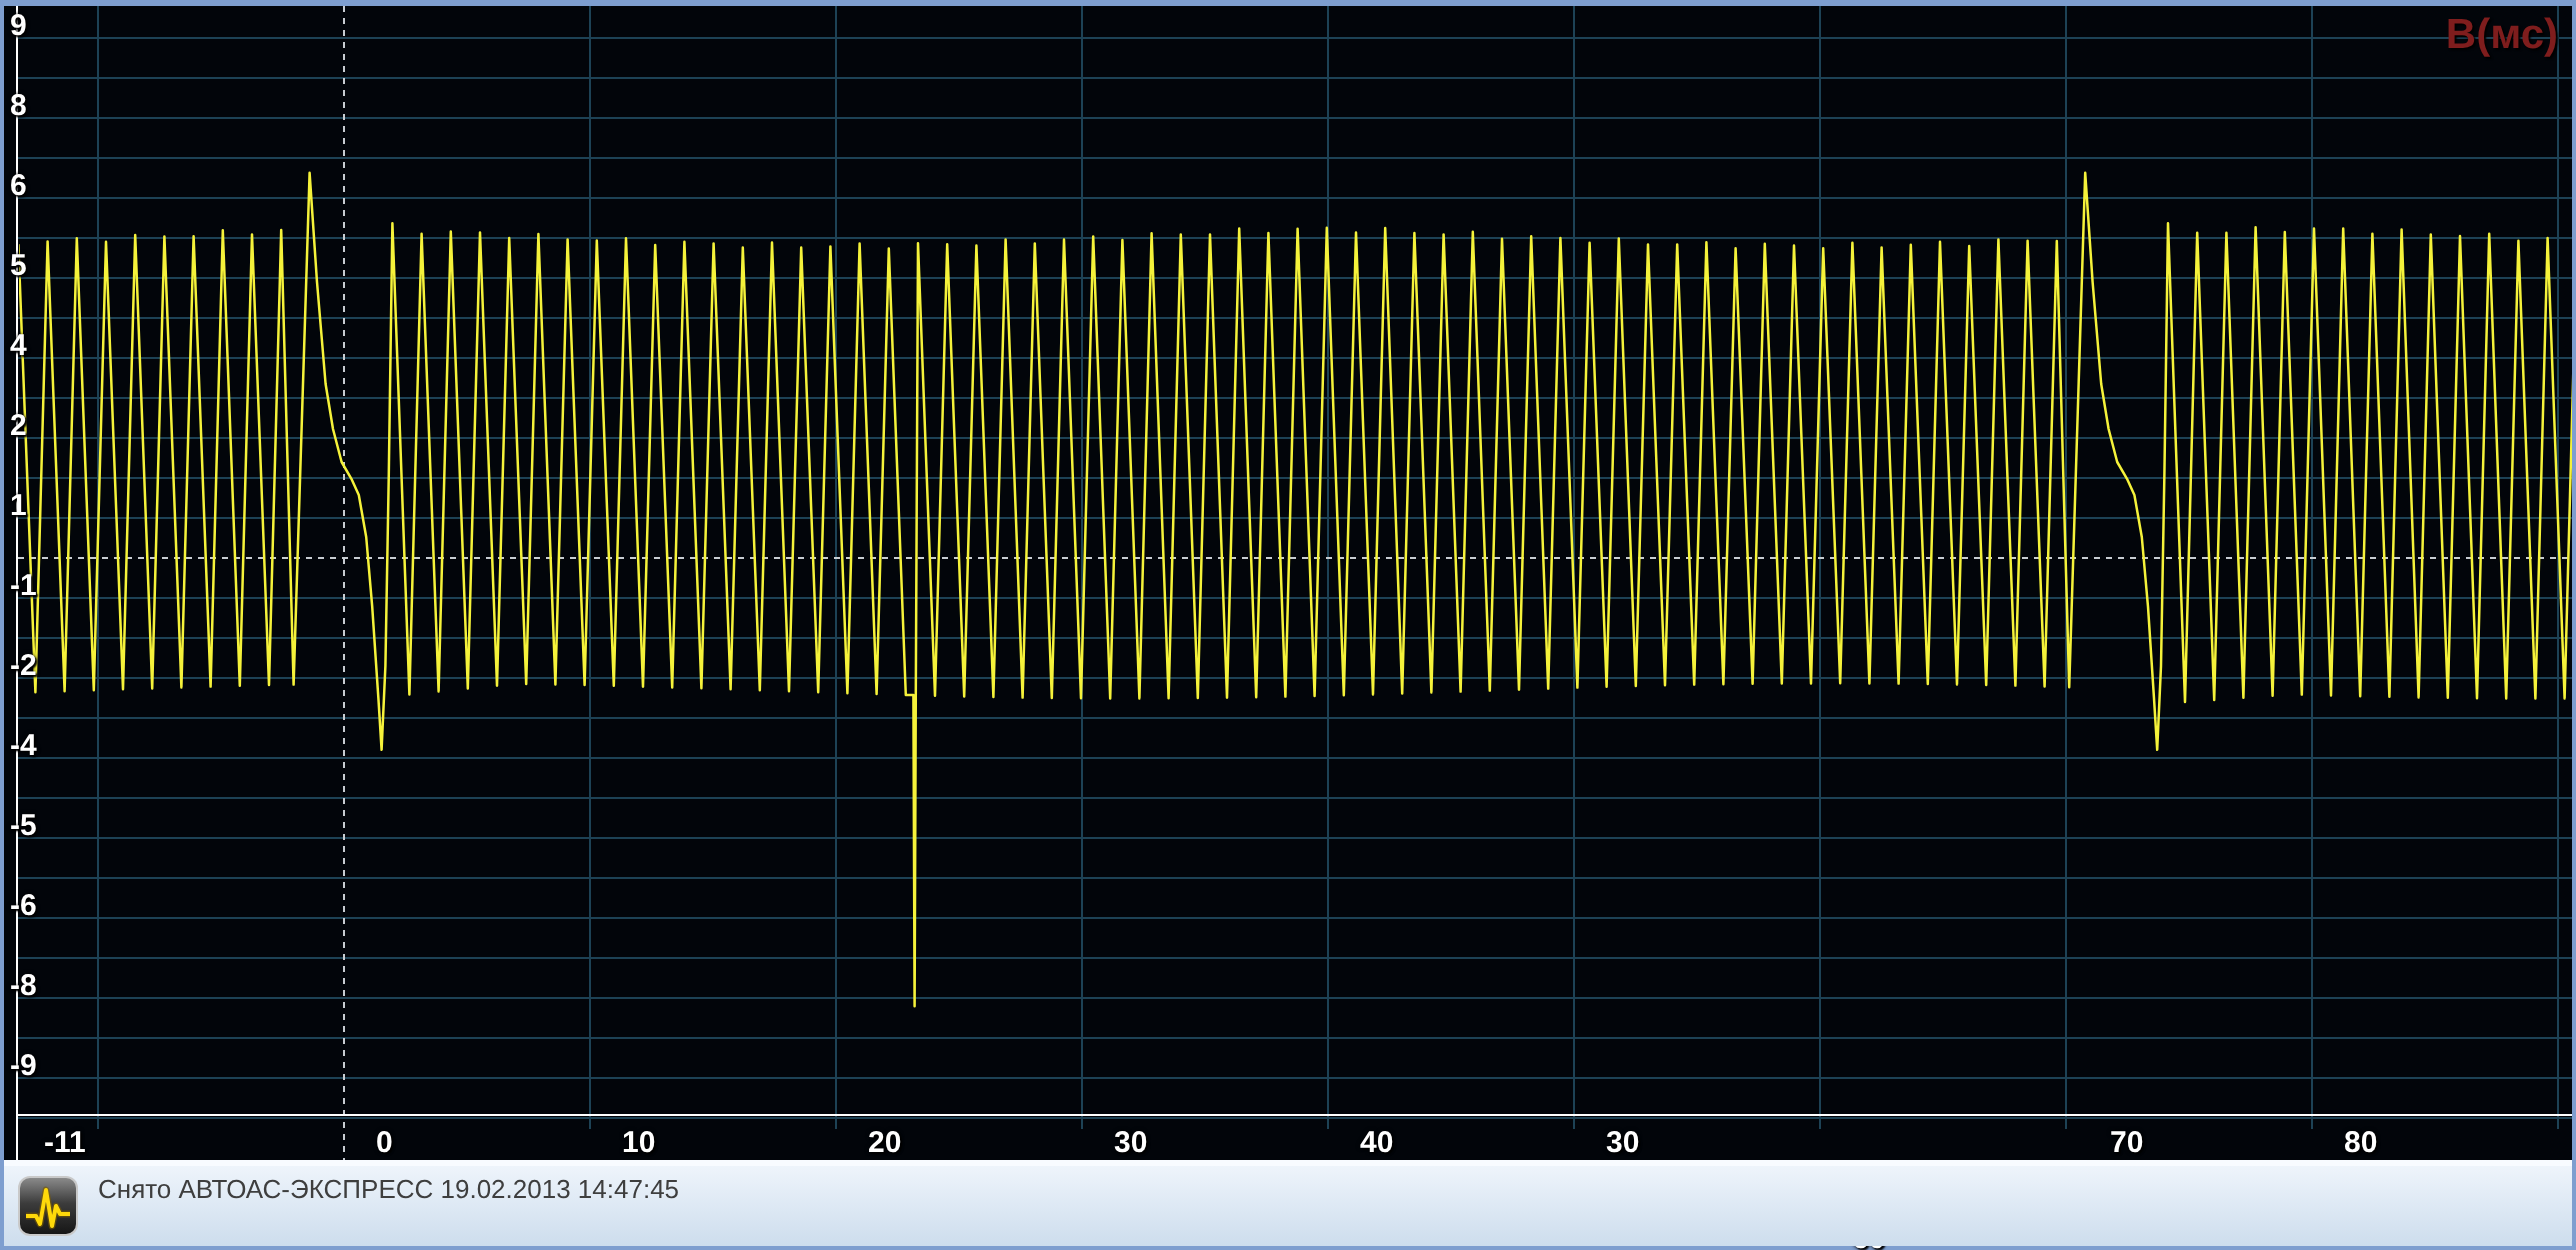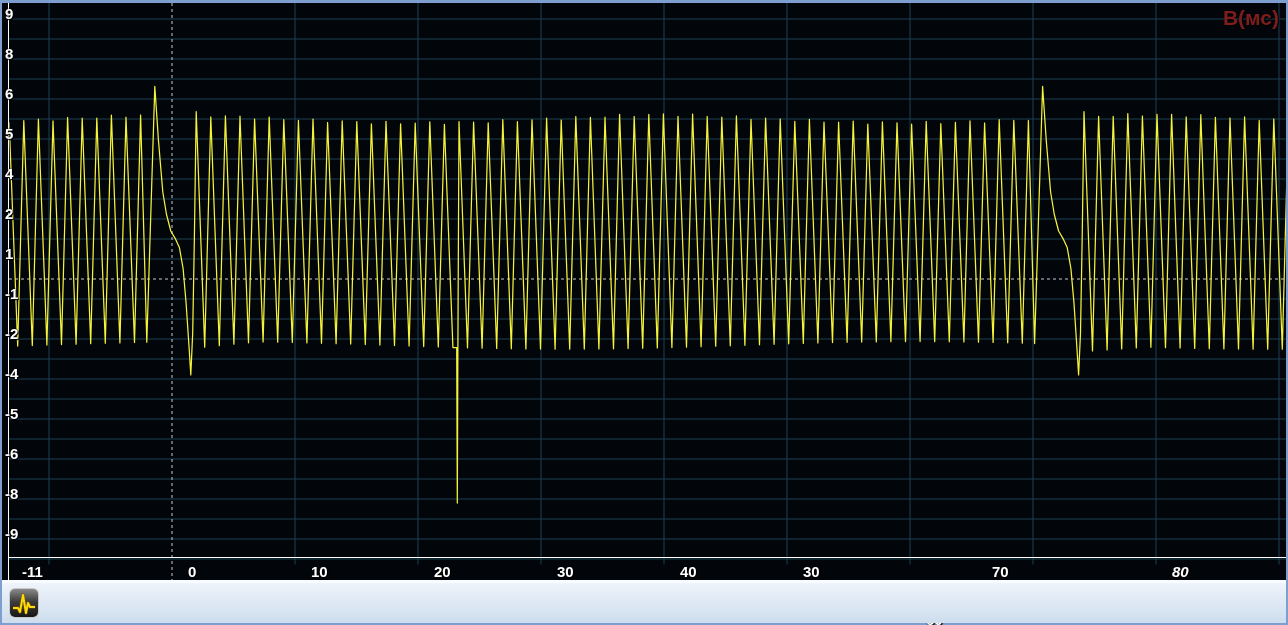--- a/index.html
+++ b/index.html
@@ -99,22 +99,22 @@
     </div>
   <div id="xlabels">
       <div class="xlabel" style="left: 10px;">-11</div>
       <div class="xlabel" style="left: 176px;">0</div>
       <div class="xlabel" style="left: 299px;">10</div>
       <div class="xlabel" style="left: 422px;">20</div>
       <div class="xlabel" style="left: 545px;">30</div>
       <div class="xlabel" style="left: 668px;">40</div>
       <div class="xlabel" style="left: 791px;">30</div>
       <div class="xlabel" style="left: 914px; margin-top: 48px;">60</div>
-      <div class="xlabel" style="left: 980px; text-align: right;">70</div>
-      <div class="xlabel" style="left: 1160px; font-style: italic;">80</div>
+      <div class="xlabel" style="left: 1043px; text-align: right;">70</div>
+      <div class="xlabel" style="left: 1160px;">80</div>
       <div class="xlabel" style="left: 1283px;">9</div>
     </div>
 
   <div id="unit-label">В(мс)</div>
 
   <div id="separator"></div>
 
   <div id="statusbar">
     <svg id="status-icon" width="32" height="32" viewBox="0 0 32 32">
       <defs>
@@ -123,15 +123,16 @@
           <stop offset="0.45" stop-color="#3c3c3c"></stop>
           <stop offset="1" stop-color="#161616"></stop>
         </linearGradient>
       </defs>
       <rect x="1" y="1" width="30" height="30" rx="6" fill="#c9c9c9"></rect>
       <rect x="2" y="2" width="28" height="28" rx="5" fill="url(#icg)"></rect>
       <path d="M5,21 L10,21 L12,25 L15,8 L18,26 L20,16 L22,20 L27,20" fill="none" stroke="#7a5c00" stroke-width="3.4" stroke-linejoin="round" opacity="0.6"></path>
       <path d="M5,21 L10,21 L12,25 L15,8 L18,26 L20,16 L22,20 L27,20" fill="none" stroke="#ffd90a" stroke-width="2" stroke-linejoin="round"></path>
     </svg>
     <div id="status-text">
+      <div>Снято АВТОАС-ЭКСПРЕСС 19.02.2013 14:47:45</div>
     </div>
   </div>
 </div>
 
 </body></html>

